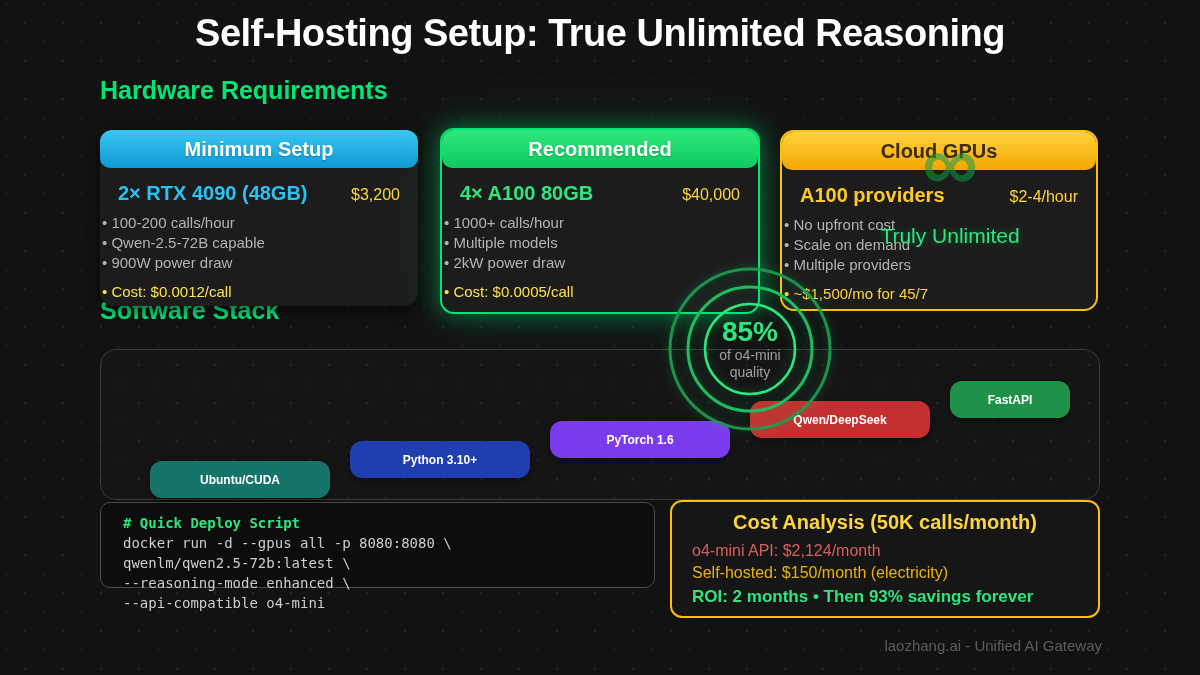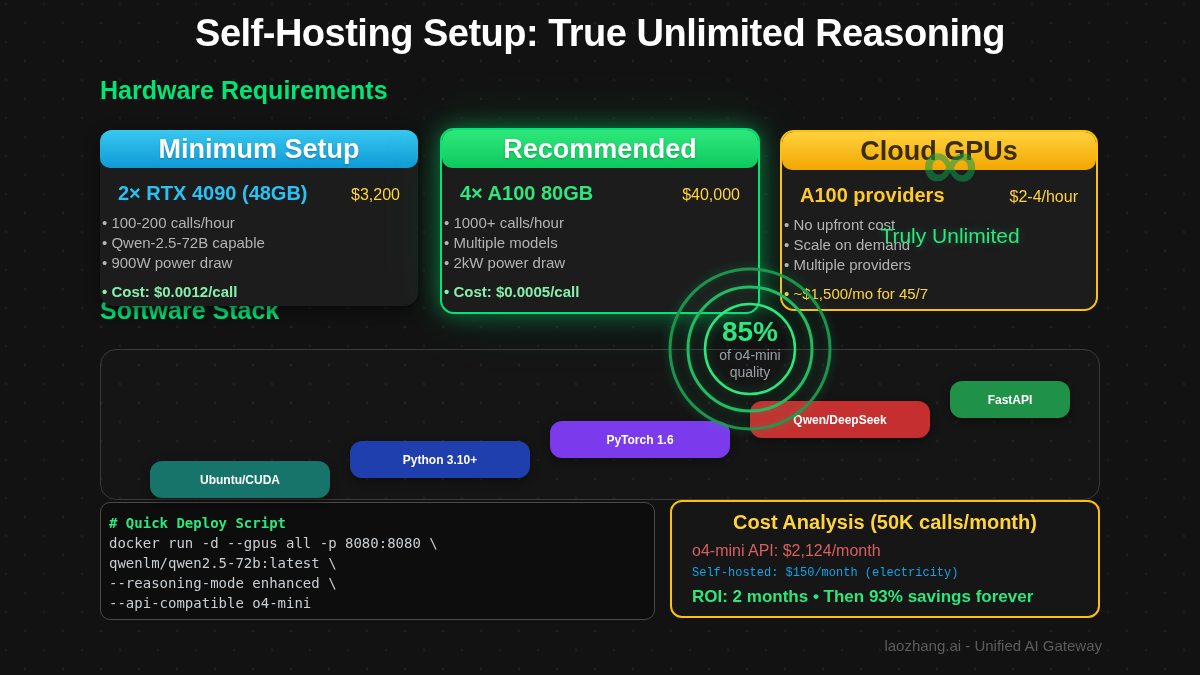--- a/index.html
+++ b/index.html
@@ -23,35 +23,35 @@
   .section.sw{left:100px;top:296px;}
 
   
   .card{position:absolute;background:#1c1c1c;border-radius:14px;box-sizing:border-box;z-index:1;}
   .card1{left:100px;top:130px;width:318px;height:176px;box-shadow:0 4px 14px rgba(0,0,0,.5);}
   .card2{left:440px;top:128px;width:320px;height:186px;border:2px solid #00e676;
          box-shadow:0 0 22px rgba(0,230,118,.45),0 0 60px rgba(0,230,118,.15);}
   .card3{left:780px;top:130px;width:318px;height:181px;border:2px solid #ffc107;}
   .card-header{
     height:38px;display:flex;align-items:center;justify-content:center;
-    border-radius:12px 12px 10px 10px;font-size:27px;font-weight:800;color:#fff;
+    border-radius:12px 12px 10px 10px;font-size:20px;font-weight:800;color:#fff;
     text-shadow:0 1px 2px rgba(0,0,0,.25);
   }
   .ch-cyan{background:linear-gradient(180deg,#38c8f0 0%,#0f9ad6 100%);}
   .ch-green{background:linear-gradient(180deg,#2ee87c 0%,#0ec95e 100%);}
   .ch-gold{background:linear-gradient(180deg,#ffd23f 0%,#f3a600 100%);color:#3a2d00;text-shadow:none;}
   .trow{display:flex;justify-content:space-between;align-items:baseline;padding:14px 18px 2px;}
   .ct{font-size:20px;font-weight:800;text-align:right;}
   .ct.cyan{color:#29c2f2;} .ct.green{color:#2ee67e;} .ct.gold{color:#ffc928;}
   .price{font-size:16px;color:#ffd43b;}
   .card ul{list-style:none;margin:6px 0 0;padding:0 2px;}
   .card li{font-size:15px;line-height:20px;color:#b3b3b3;}
   .card li::before{content:"• ";}
   .card li.hl{margin-top:9px;}
-  .card li.hl-green{color:#86efac;font-weight:bold;}
+  .card li.hl-green{color:#fde047;}
   .card li.hl-gold{color:#ffd43b;}
 
   
   .infinity{
     position:absolute;left:898px;top:120px;width:104px;height:90px;z-index:4;
     font-size:78px;line-height:86px;text-align:center;font-weight:700;
     color:rgba(17,155,77,.55);pointer-events:none;
   }
   .truly{
     position:absolute;left:840px;top:224px;width:220px;z-index:5;
@@ -76,35 +76,35 @@
     font-size:12px;font-weight:700;color:#fff;z-index:2;box-shadow:0 3px 8px rgba(0,0,0,.4);
   }
   .p1{left:150px;top:461px;width:180px;background:#17746a;}
   .p2{left:350px;top:441px;width:180px;background:#1f3fae;}
   .p3{left:550px;top:421px;width:180px;background:#7c3aed;}
   .p4{left:750px;top:401px;width:180px;background:#c62f2f;}
   .p5{left:950px;top:381px;width:120px;background:#1f9149;}
 
   
   .code{
-    position:absolute;left:100px;top:502px;width:555px;height:118px;box-sizing:border-box;
+    position:absolute;left:100px;top:502px;width:555px;height:86px;box-sizing:border-box;
     background:#0d0d0d;border:1.5px solid #4a4a4a;border-radius:10px;
-    padding:10px 8px;font-family:"DejaVu Sans Mono",monospace;font-size:14px;line-height:20px;
+    padding:10px 22px;font-family:"DejaVu Sans Mono",monospace;font-size:14px;line-height:20px;
   }
   .code-comment{color:#2ee67e;font-weight:700;}
   .code-line{color:#c9ced3;}
 
   
   .cost{
     position:absolute;left:670px;top:500px;width:430px;height:118px;box-sizing:border-box;
     background:#161616;border:2px solid #ffc107;border-radius:12px;padding:9px 20px;
   }
   .cost-title{text-align:center;font-size:20px;font-weight:800;color:#ffd43b;margin-bottom:6px;}
   .cost-api{font-size:16px;line-height:22px;color:#d95f5f;}
-  .cost-self{font-size:12px;line-height:22px;color:#0ea5e9;font-family:Liberation Mono, monospace;}
+  .cost-self{font-size:16px;line-height:22px;color:#eab308;}
   .cost-roi{font-size:17px;line-height:26px;font-weight:800;color:#2ee67e;}
 
   .footer{
     position:absolute;left:700px;top:637px;width:402px;text-align:right;
     font-size:15px;color:#5c5c5c;
   }
 </style>
 </head>
 <body>
 

